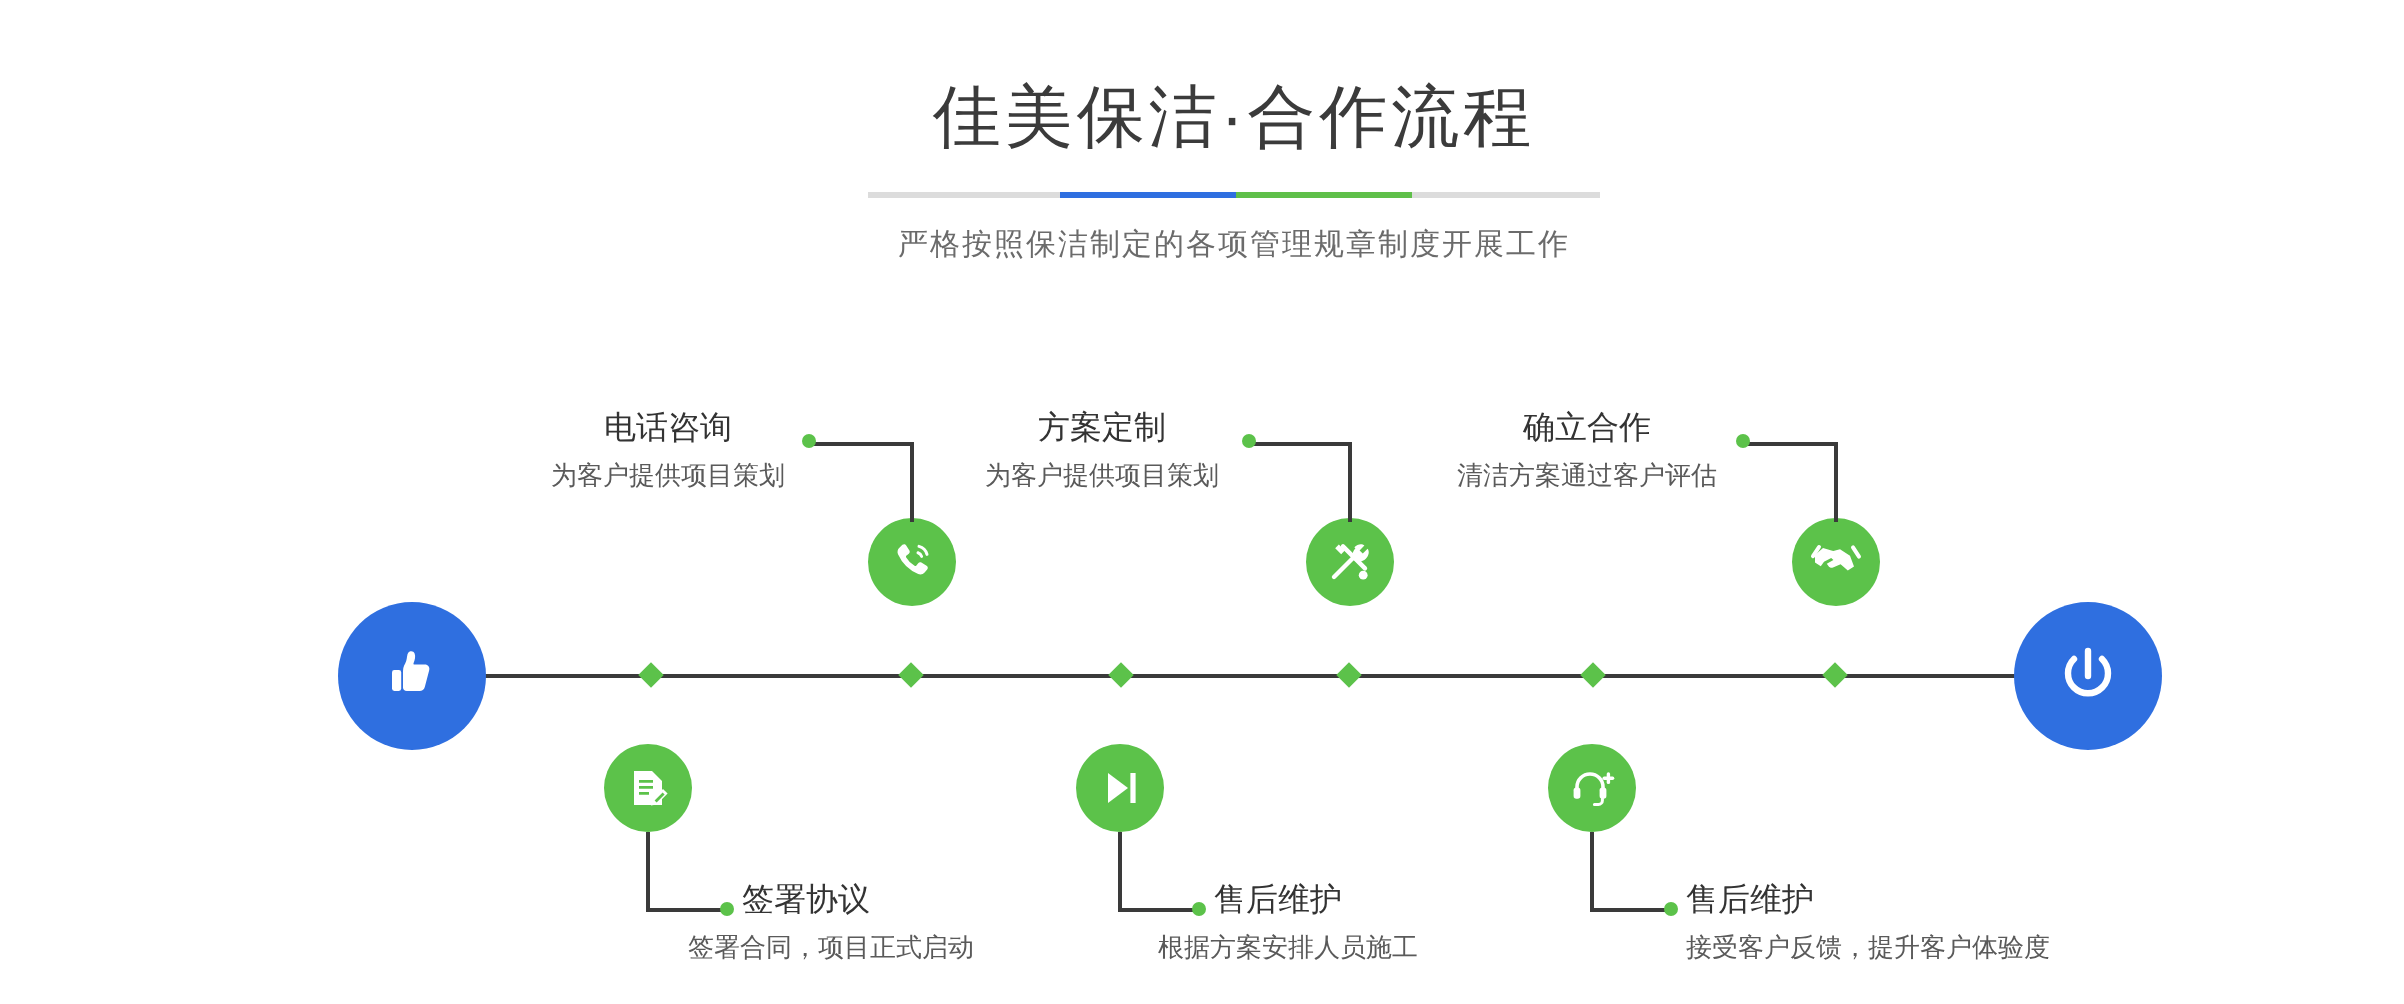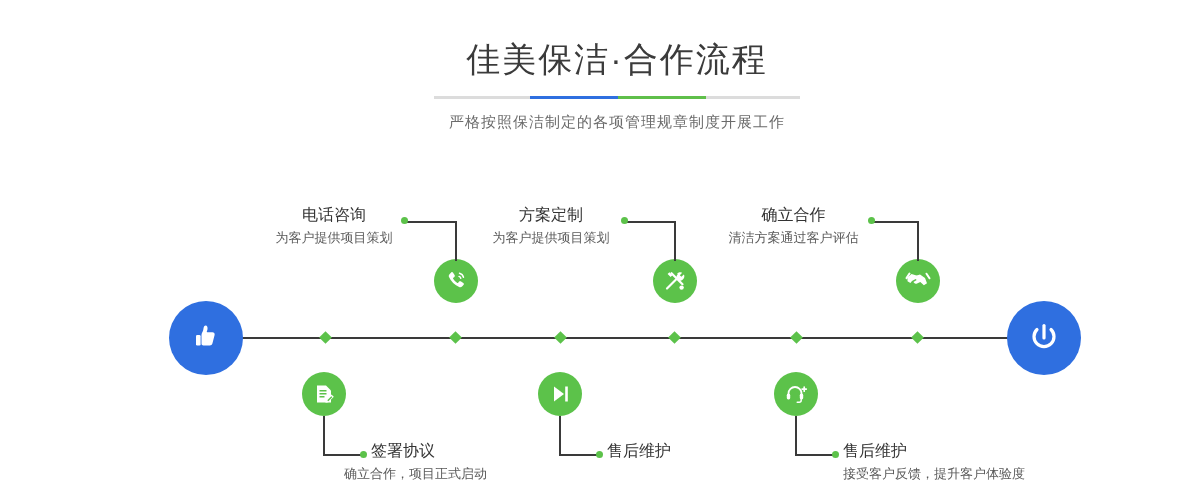--- a/index.html
+++ b/index.html
@@ -227,21 +227,21 @@
           <path fill="#ffffff" d="M19.5 12.5l2.3 2.3-5.5 5.5-2.8.5.5-2.8z"></path>
           <path fill="#5cc24a" d="M19.3 14.2l1 1-4 4-1-1z"></path>
         </svg>
       </span>
     </div>
     <span class="vline" style="left:307px; top:400px; height:40px;"></span>
     <span class="hline" style="left:307px; top:438px; width:40px;"></span>
     <span class="dot-end" style="left:344px; top:435px;"></span>
     <div class="lbl below" style="left:355px; top:424px;">
       <div class="lbl-title">签署协议</div>
-      <div class="lbl-desc" style="margin-left:-27px;">确立合作，项目正式启动</div>
+      <div class="lbl-desc" style="margin-left:-27px;">签署合同，项目正式启动</div>
     </div>
 
     <div class="node-circle" style="left:637px; top:243px;">
       <span>
         <svg width="24" height="24" viewBox="0 0 24 24">
           <path d="M4 19.5l10-10M8.5 4.2l11 11" stroke="#ffffff" stroke-width="2.2" stroke-linecap="round"></path>
           <path fill="#ffffff" d="M14.2 4.6c1.6-1.6 3.8-1.9 5-0.8l-2.4 2.4 1.6 1.6 2.4-2.4c1 1.3.7 3.4-.9 5-1.4 1.4-3.4 1.8-4.7 1l-1.5-1.5c-.8-1.3-.4-3.3 1-4.7z"></path>
           <path fill="#ffffff" d="M4.6 5.1l1.8-1.8 3 3-1.8 1.8z"></path>
           <circle cx="18.6" cy="18.6" r="2.2" fill="#ffffff"></circle>
         </svg>
@@ -261,20 +261,21 @@
           <path fill="#ffffff" d="M6 4.5l10 7.5-10 7.5z"></path>
           <rect x="17.2" y="4.5" width="2.6" height="15" fill="#ffffff"></rect>
         </svg>
       </span>
     </div>
     <span class="vline" style="left:543px; top:400px; height:40px;"></span>
     <span class="hline" style="left:543px; top:438px; width:40px;"></span>
     <span class="dot-end" style="left:580px; top:435px;"></span>
     <div class="lbl below" style="left:591px; top:424px;">
       <div class="lbl-title">售后维护</div>
+      <div class="lbl-desc" style="margin-left:-28px;">根据方案安排人员施工</div>
     </div>
 
     <div class="node-circle" style="left:880px; top:243px;">
       <span>
         <svg width="26" height="26" viewBox="0 0 26 26">
           <path fill="#ffffff" d="M2.5 9.5l4-3.5 4.2 1.3c.6.2 1.3.2 1.9 0L15 6.6l5 3.3 2 5.3-3.1 2-3.6-3.1-3.8 1.6c-.8.3-1.7.1-2.2-.6l-.9-1.2 3.3-1.9-1.1-1-3.6 1.9-1.6 2.2-2.9-1.9z"></path>
           <path d="M4.5 5.5l-3 4.6M21.5 5.7l3 4.6" stroke="#ffffff" stroke-width="2" stroke-linecap="round"></path>
         </svg>
       </span>
     </div>

